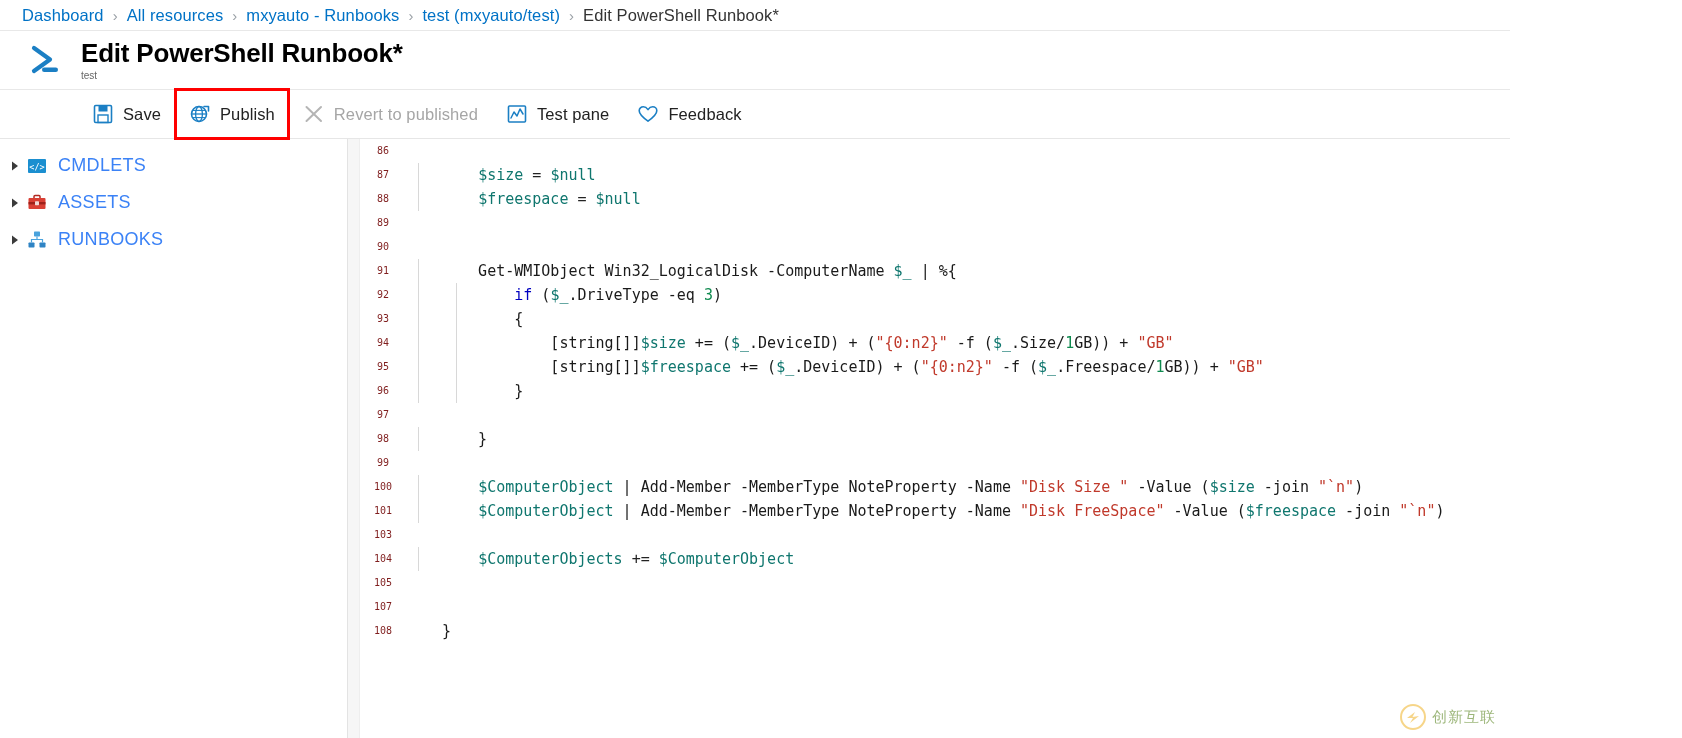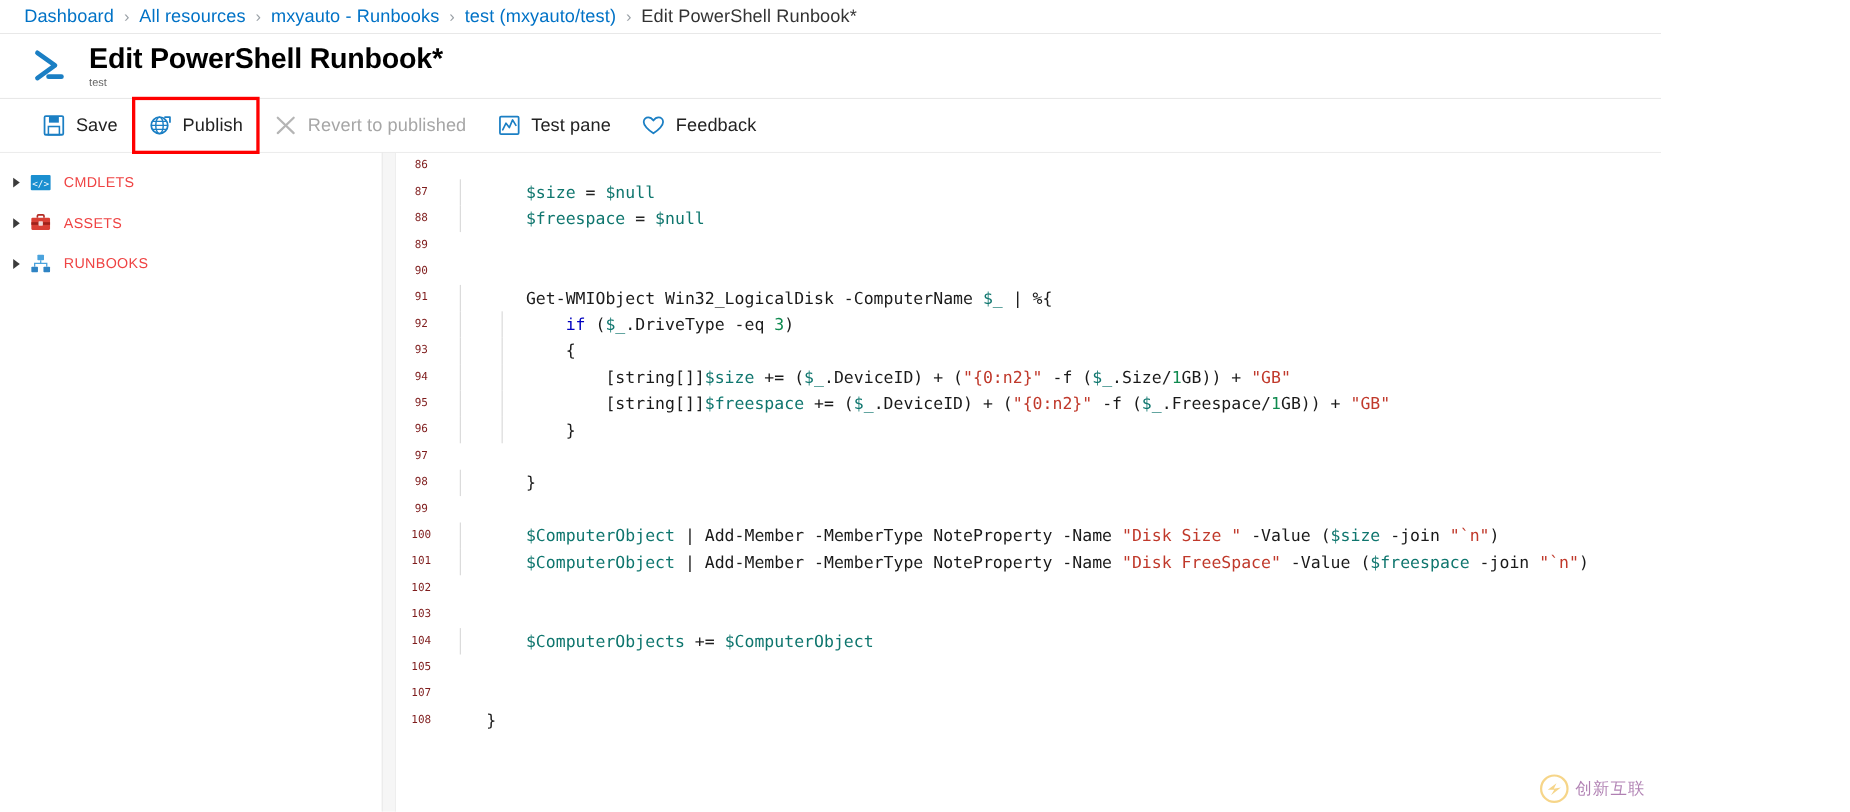--- a/index.html
+++ b/index.html
@@ -81,23 +81,24 @@
     height: 1px;
     background: #e8e8e8;
     width: 100%;
   }
 
   
   .cmdbar {
     height: 48px;
     display: flex;
     align-items: center;
-    padding-left: 26px;
-    background: #ffffff;
-    position: relative;
+    padding-left: 40px;
+    background: #ffffff;
+    position: relative;
+    margin-left: 40px;
   }
   .cmd {
     display: flex;
     align-items: center;
     height: 46px;
     padding: 0 12px;
     margin-right: 4px;
     cursor: pointer;
     position: relative;
     white-space: nowrap;
@@ -158,22 +159,22 @@
   .chev svg { display: block; }
   .node-ico {
     width: 22px; height: 22px;
     flex: 0 0 22px;
     margin-right: 10px;
     display: inline-flex;
     align-items: center;
     justify-content: center;
   }
   .node-lbl {
-    font-size: 13px;
-    color: #ef4444;
+    font-size: 18px;
+    color: #3b82f6;
     letter-spacing: .3px;
   }
 
   
   .editor {
     flex: 1 1 auto;
     position: relative;
     background: #ffffff;
     overflow: hidden;
     display: flex;
@@ -248,21 +249,21 @@
     border-radius: 50%;
     background: #ffffff;
     border: 2px solid #f0b429;
     display: inline-flex;
     align-items: center;
     justify-content: center;
     margin-right: 6px;
   }
   .wm-text {
     font-size: 15px;
-    color: #701a75;
+    color: #4d7c0f;
     letter-spacing: 1px;
   }
 </style>
 </head>
 <body>
 
 <div id="app">
 
   <div class="breadcrumb" id="breadcrumb">
       <span class="crumb">Dashboard</span>
@@ -406,21 +407,20 @@
           <div class="code-row"><div class="gutter">92</div><div class="code-text"><span class="guide g0"></span><span class="guide g1"></span><span class="t-plain">        </span><span class="t-kw">if</span><span class="t-plain"> (</span><span class="t-var">$_</span><span class="t-plain">.DriveType -eq </span><span class="t-num">3</span><span class="t-plain">)</span></div></div>
           <div class="code-row"><div class="gutter">93</div><div class="code-text"><span class="guide g0"></span><span class="guide g1"></span><span class="t-plain">        {</span></div></div>
           <div class="code-row"><div class="gutter">94</div><div class="code-text"><span class="guide g0"></span><span class="guide g1"></span><span class="t-plain">            [string[]]</span><span class="t-var">$size</span><span class="t-plain"> += (</span><span class="t-var">$_</span><span class="t-plain">.DeviceID) + (</span><span class="t-str">"{0:n2}"</span><span class="t-plain"> -f (</span><span class="t-var">$_</span><span class="t-plain">.Size/</span><span class="t-num">1</span><span class="t-plain">GB)) + </span><span class="t-str">"GB"</span></div></div>
           <div class="code-row"><div class="gutter">95</div><div class="code-text"><span class="guide g0"></span><span class="guide g1"></span><span class="t-plain">            [string[]]</span><span class="t-var">$freespace</span><span class="t-plain"> += (</span><span class="t-var">$_</span><span class="t-plain">.DeviceID) + (</span><span class="t-str">"{0:n2}"</span><span class="t-plain"> -f (</span><span class="t-var">$_</span><span class="t-plain">.Freespace/</span><span class="t-num">1</span><span class="t-plain">GB)) + </span><span class="t-str">"GB"</span></div></div>
           <div class="code-row"><div class="gutter">96</div><div class="code-text"><span class="guide g0"></span><span class="guide g1"></span><span class="t-plain">        }</span></div></div>
           <div class="code-row"><div class="gutter">97</div><div class="code-text"><span class="guide g0"></span></div></div>
           <div class="code-row"><div class="gutter">98</div><div class="code-text"><span class="guide g0"></span><span class="t-plain">    }</span></div></div>
           <div class="code-row"><div class="gutter">99</div><div class="code-text"><span class="guide g0"></span></div></div>
           <div class="code-row"><div class="gutter">100</div><div class="code-text"><span class="guide g0"></span><span class="t-plain">    </span><span class="t-var">$ComputerObject</span><span class="t-plain"> | Add-Member -MemberType NoteProperty -Name </span><span class="t-str">"Disk Size "</span><span class="t-plain"> -Value (</span><span class="t-var">$size</span><span class="t-plain"> -join </span><span class="t-str">"`n"</span><span class="t-plain">)</span></div></div>
           <div class="code-row"><div class="gutter">101</div><div class="code-text"><span class="guide g0"></span><span class="t-plain">    </span><span class="t-var">$ComputerObject</span><span class="t-plain"> | Add-Member -MemberType NoteProperty -Name </span><span class="t-str">"Disk FreeSpace"</span><span class="t-plain"> -Value (</span><span class="t-var">$freespace</span><span class="t-plain"> -join </span><span class="t-str">"`n"</span><span class="t-plain">)</span></div></div>
-          <div class="code-row"><div class="gutter">102</div><div class="code-text"><span class="guide g0"></span></div></div>
           <div class="code-row"><div class="gutter">103</div><div class="code-text"><span class="guide g0"></span></div></div>
           <div class="code-row"><div class="gutter">104</div><div class="code-text"><span class="guide g0"></span><span class="t-plain">    </span><span class="t-var">$ComputerObjects</span><span class="t-op"> += </span><span class="t-var">$ComputerObject</span></div></div>
           <div class="code-row"><div class="gutter">105</div><div class="code-text"><span class="guide g0"></span></div></div>
           <div class="code-row"><div class="gutter">107</div><div class="code-text"><span class="guide g0"></span></div></div>
           <div class="code-row"><div class="gutter">108</div><div class="code-text"><span class="t-plain">}</span></div></div>
         </div>
       <div class="watermark">
         <span class="wm-mark">
           <svg width="16" height="16" viewBox="0 0 16 16">
             <path d="M2 9 L10 3 L7.5 8 L14 7 L5 14 L8 9 Z" fill="#f0b429"></path>

